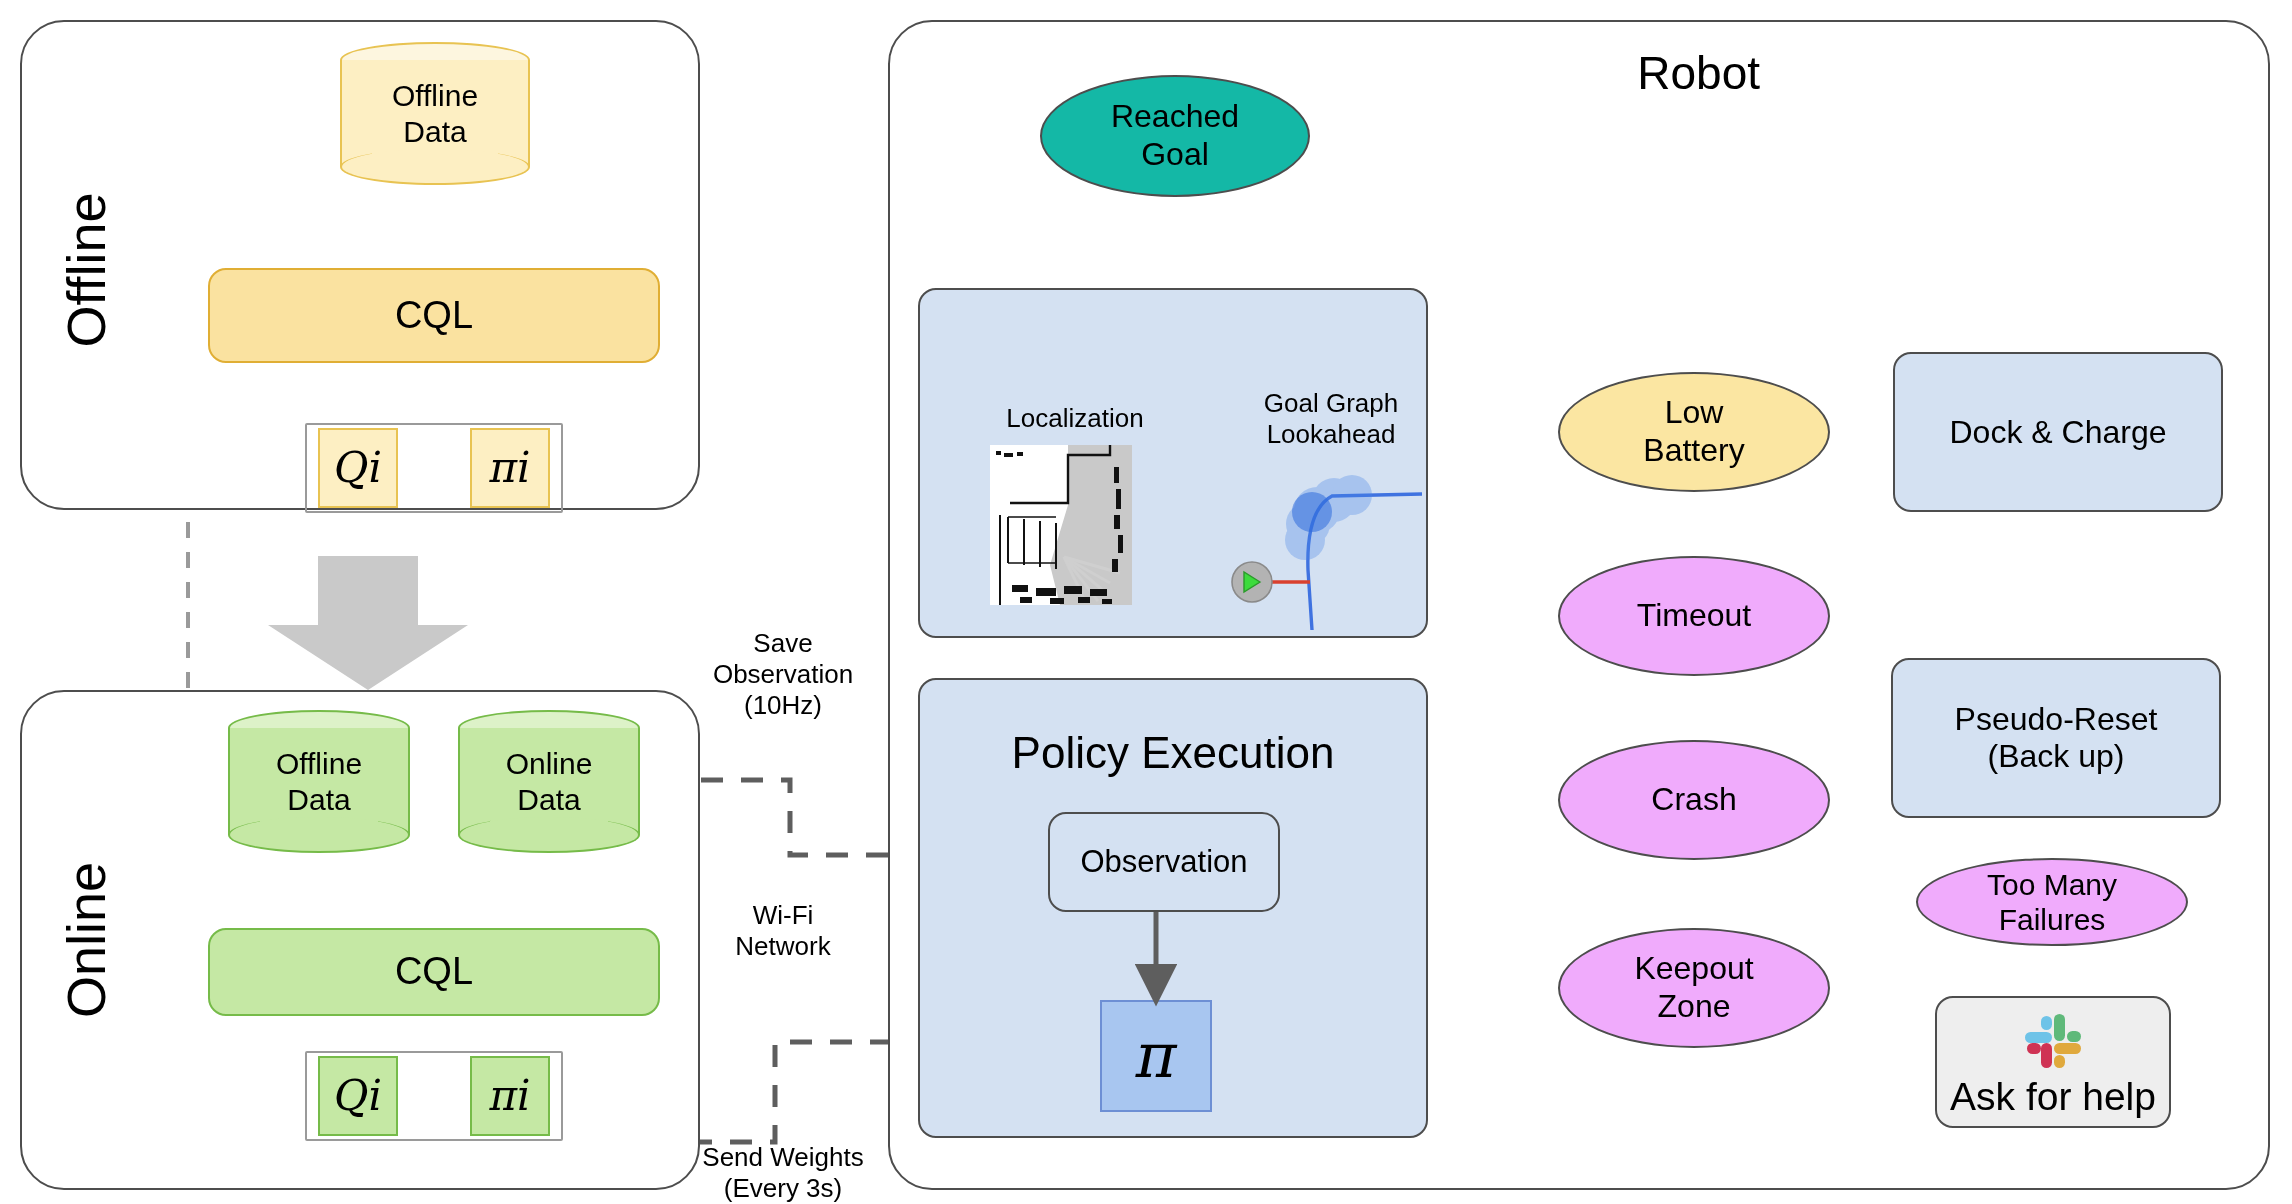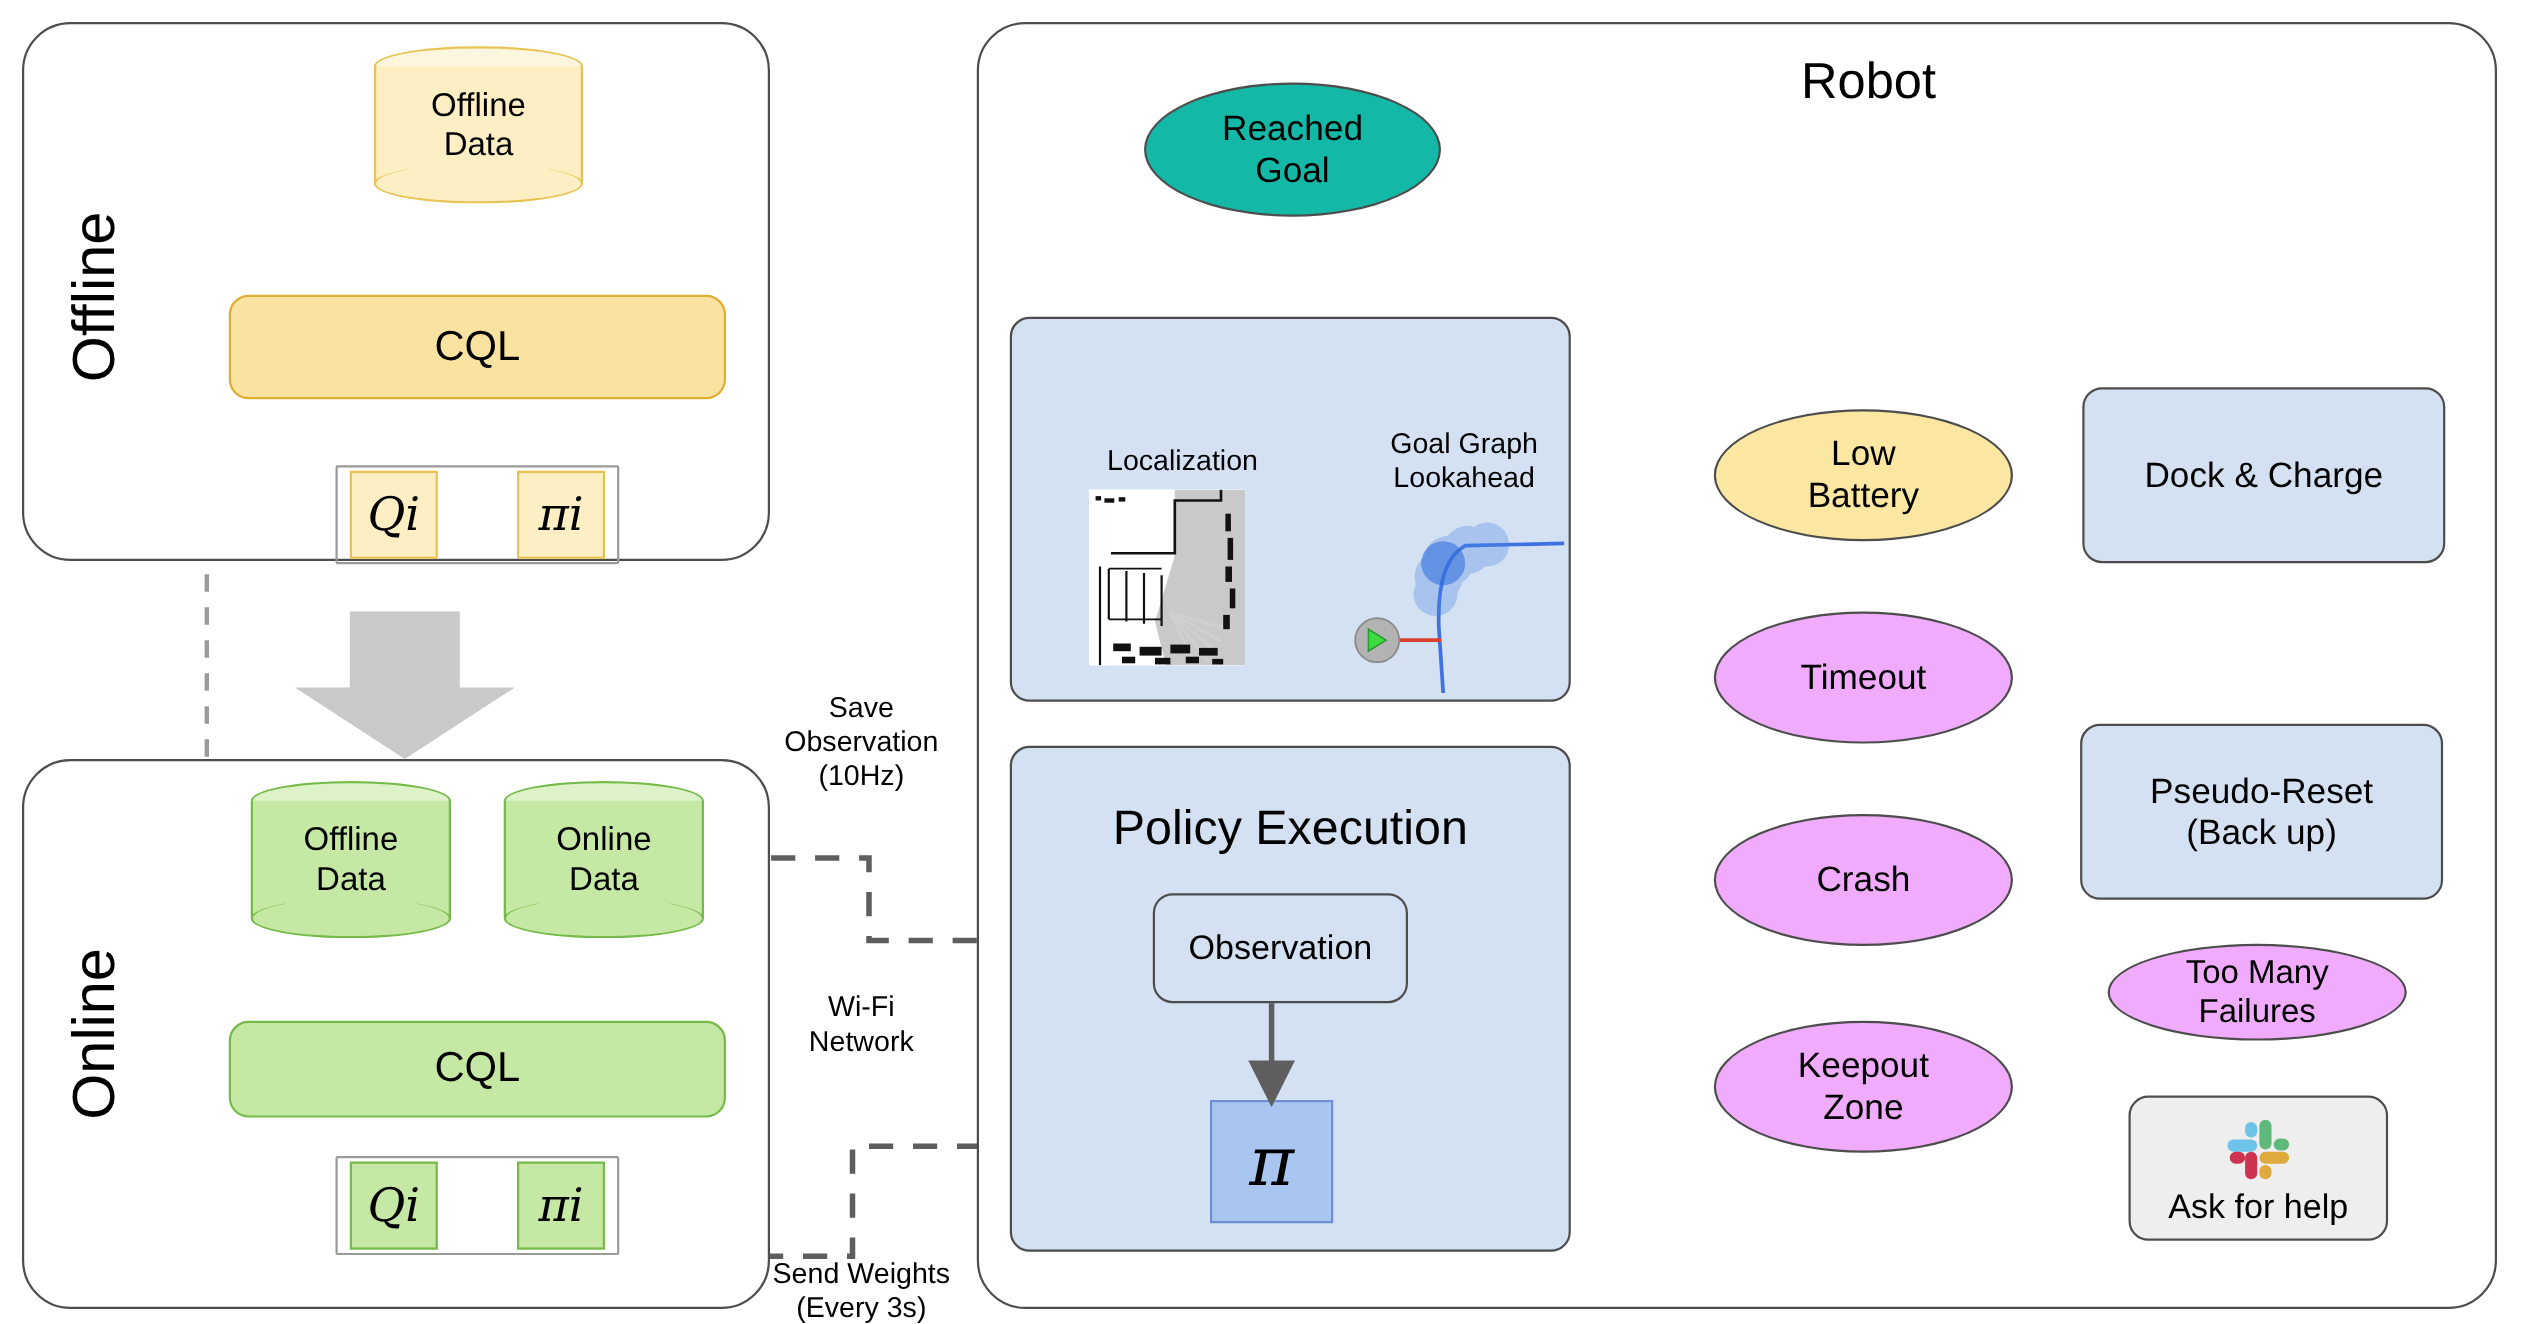--- a/index.html
+++ b/index.html
@@ -278,16 +278,16 @@
         <g fill="#e0a93d">
           <rect x="33" y="34" width="27" height="11" rx="5.5"></rect>
           <rect x="33" y="46" width="11" height="13" rx="5.5"></rect>
         </g>
         <g fill="#cf3354">
           <rect x="20" y="34" width="11" height="25" rx="5.5"></rect>
           <rect x="6" y="34" width="14" height="11" rx="5.5"></rect>
         </g>
       </svg>
     </span>
-    <span style="font-size:31px;margin-top:2px;">Ask for help</span>
+    <span style="font-size:39px;margin-top:2px;">Ask for help</span>
   </div>
 
 </div>
 
 </body></html>

